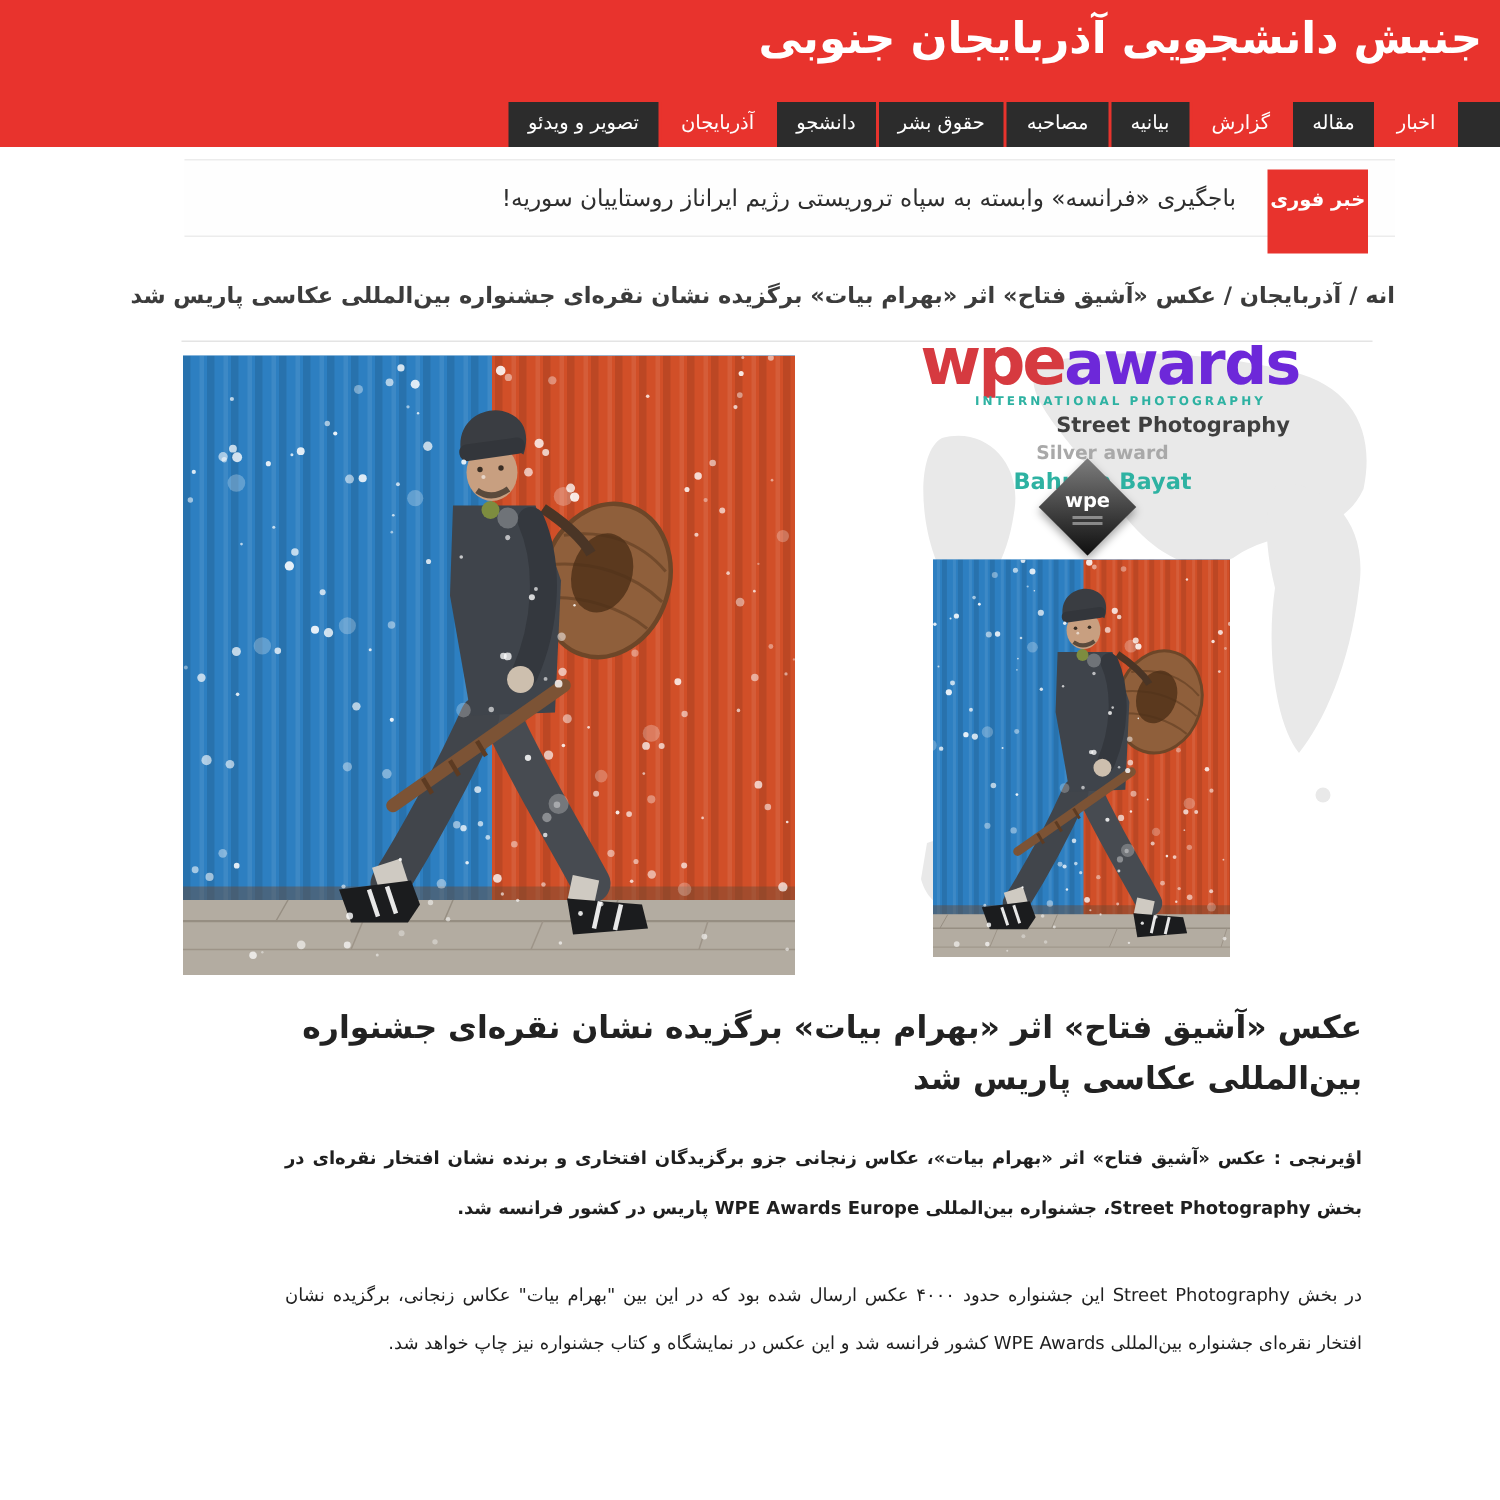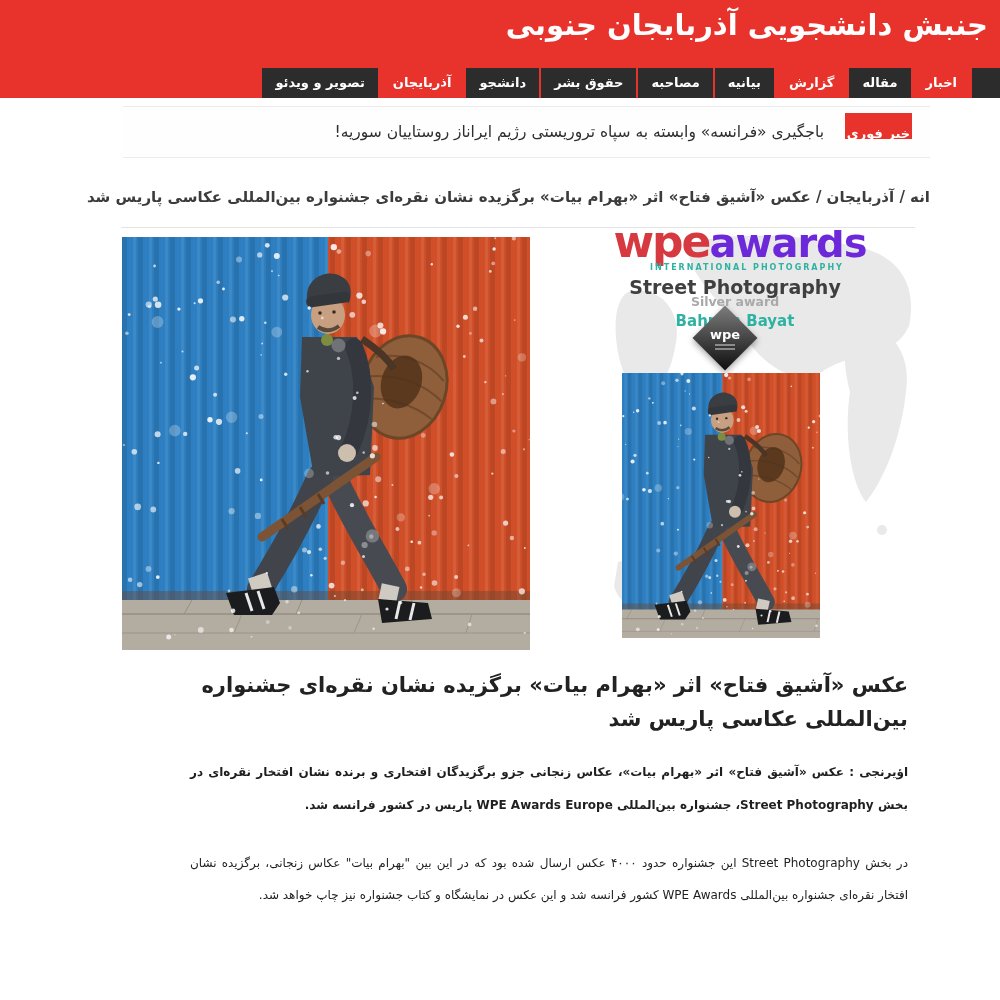--- a/index.html
+++ b/index.html
@@ -12,46 +12,46 @@
   body{font-family:"DejaVu Sans",sans-serif;background:#fff;}
   .page{position:relative;width:1000px;height:1000px;overflow:hidden;background:#fff;}
 
   
   .header{position:absolute;left:0;top:0;width:1000px;height:98px;background:var(--accent);}
   .site-title{position:absolute;top:8px;right:12px;color:#fff;font-size:29px;font-weight:bold;direction:rtl;white-space:nowrap;}
 
   
   .nav{position:absolute;top:68px;right:-36px;display:flex;gap:2px;direction:rtl;}
   .nav-item{height:30px;line-height:30px;padding:0 13px;background:var(--nav-dark);color:#fff;
-            font-size:13px;font-weight:bold;white-space:nowrap;cursor:pointer;}
+            font-size:13px;font-weight:normal;white-space:nowrap;cursor:pointer;}
   .nav-item.active{background:var(--accent);}
   .nav-item.cut{width:64px;padding:0;}
 
   
   .ticker{position:absolute;left:123px;top:106px;width:807px;height:52px;background:#fefefe;
           border-top:1px solid #ececec;border-bottom:1px solid #ececec;direction:rtl;}
-  .ticker-badge{position:absolute;right:18px;top:6px;width:67px;height:26px;background:var(--accent);
+  .ticker-badge{position:absolute;right:18px;top:6px;width:67px;height:56px;background:var(--accent);
           color:#fff;font-size:13px;font-weight:bold;text-align:center;line-height:42px;}
   .ticker-text{position:absolute;right:106px;top:0;height:52px;line-height:50px;font-size:15.5px;color:#2e2e2e;white-space:nowrap;}
 
   
   .breadcrumb{position:absolute;top:188px;right:70px;direction:rtl;font-size:15px;font-weight:bold;
           color:#3c3c3c;white-space:nowrap;}
   .rule{position:absolute;left:121px;top:227px;width:794px;height:1px;background:#e4e4e4;}
 
   
   .photo-main{position:absolute;left:122px;top:237px;width:408px;height:413px;overflow:hidden;background:#2d7fc1;}
   .poster{position:absolute;left:610px;top:230px;width:307px;height:420px;background:#fff;overflow:hidden;}
   .poster-map{position:absolute;left:0;top:0;width:100%;height:100%;}
   .poster-head{position:absolute;left:0;top:-14px;width:260px;text-align:center;white-space:nowrap;}
   .logo-wpe{font-size:44px;font-weight:bold;color:var(--logo-red);letter-spacing:-2px;}
   .logo-awards{font-size:40px;font-weight:bold;color:#6d28d9;letter-spacing:-1px;}
   .poster-sub{position:absolute;left:40px;top:33px;width:220px;font-size:8px;
           letter-spacing:2px;color:var(--teal);font-weight:bold;}
-  .poster-cat{position:absolute;left:0;top:46px;width:250px;text-align:center;font-size:19px;font-weight:bold;color:#3f3f3f;}
+  .poster-cat{position:absolute;left:0;top:46px;width:250px;text-align:right;font-size:14px;font-weight:bold;color:#3f3f3f;}
   .poster-award{position:absolute;left:0;top:64px;width:250px;text-align:center;font-size:12.5px;color:#a9a9a9;font-weight:bold;}
   .poster-winner{position:absolute;left:0;top:82px;width:250px;text-align:center;font-size:15px;font-weight:bold;color:var(--teal);}
   .diamond{position:absolute;left:92px;top:85px;width:46px;height:46px;transform:rotate(45deg);
           background:linear-gradient(135deg,#7d7d7d,#0e0e0e);box-shadow:2px 2px 6px rgba(0,0,0,.35);}
   .diamond-inner{position:absolute;left:0;top:0;width:46px;height:46px;transform:rotate(-45deg);
           display:flex;flex-direction:column;align-items:center;justify-content:center;color:#fff;}
   .diamond-wpe{font-size:13px;font-weight:bold;letter-spacing:0;}
   .diamond-line{width:20px;height:2px;background:#cfcfcf;opacity:.55;margin-top:2px;}
   .poster-photo{position:absolute;left:12px;top:143px;width:198px;height:265px;overflow:hidden;background:#2d7fc1;}
 

